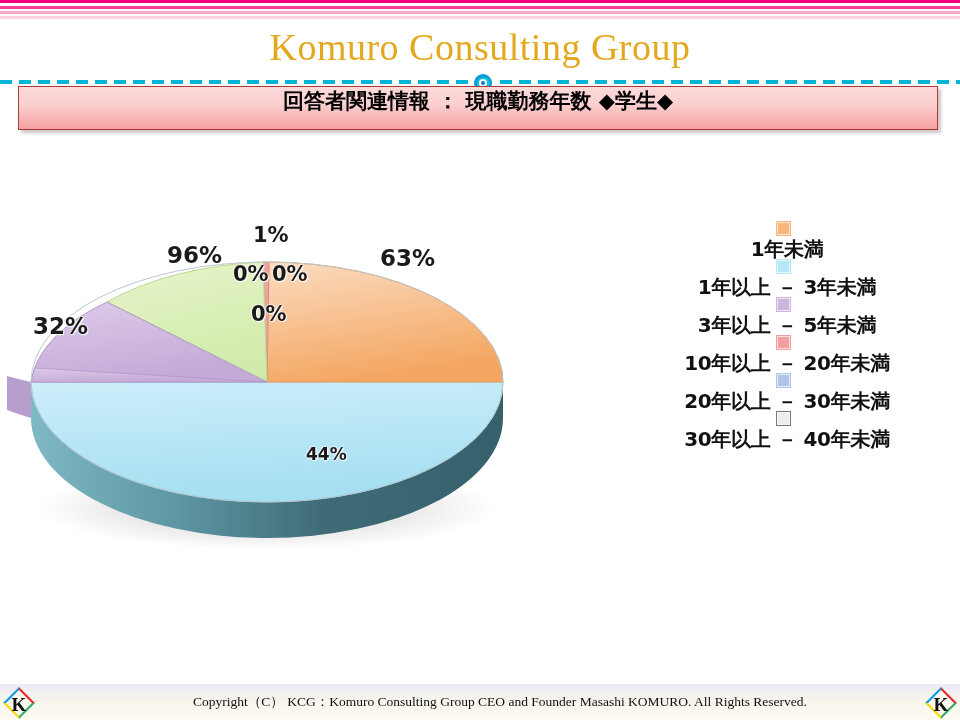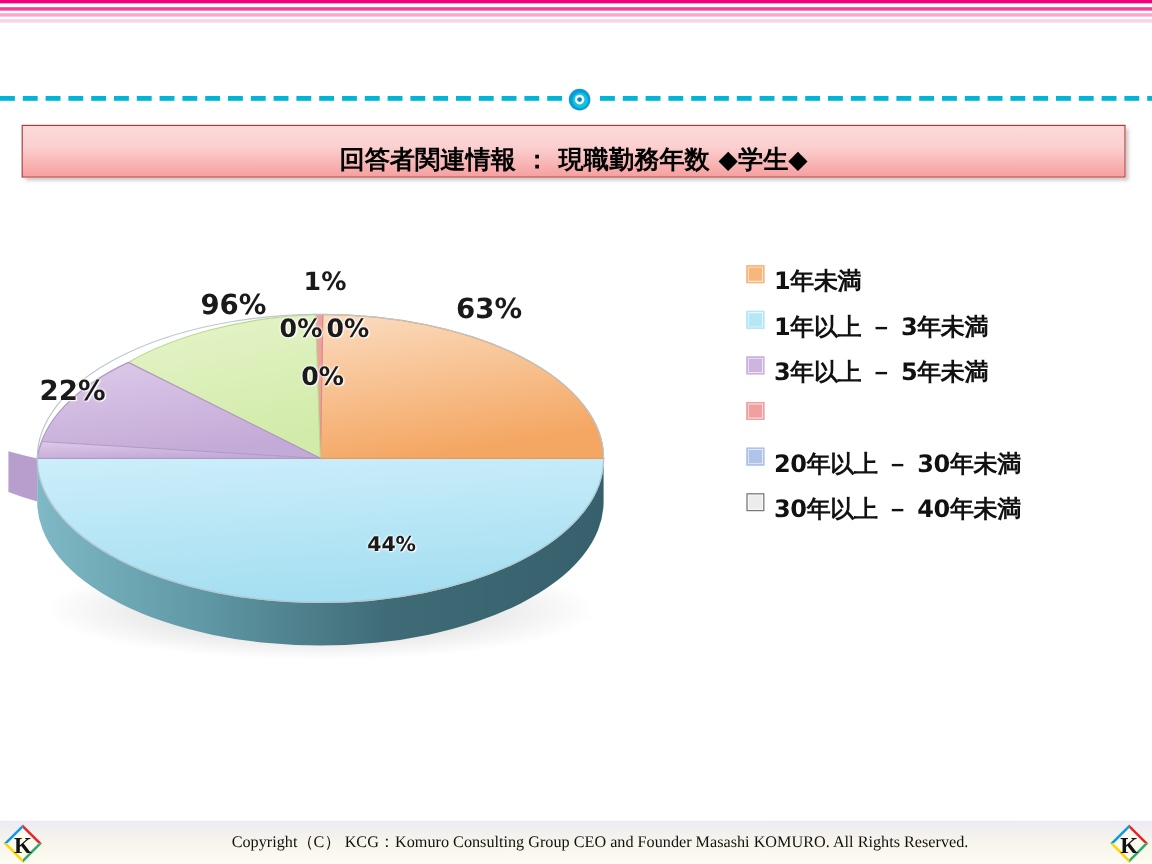--- a/index.html
+++ b/index.html
@@ -44,25 +44,25 @@
            background:#0d9ad8;}
   .orn .o2{position:absolute;left:4.5px;top:2.5px;width:13px;height:13px;border-radius:50%;
            background:#0cc6e0;}
   .orn .o3{position:absolute;left:7px;top:5px;width:8px;height:8px;border-radius:50%;
            background:#ffffff;}
   .orn .o4{position:absolute;left:9px;top:7px;width:4px;height:4px;border-radius:50%;
            background:#0b7fc2;}
 
   
   .banner{
-    position:absolute;left:18px;top:104px;width:918px;height:42px;
+    position:absolute;left:18px;top:86px;width:918px;height:42px;
     border:1.5px solid #b03a3a;
     background:linear-gradient(to bottom,#fcdada 0%,#fbcfcf 42%,#f6a0a0 100%);
     box-shadow:3px 3px 3px rgba(120,90,90,.35);
-    display:flex;align-items:flex-end;justify-content:center;
+    display:flex;align-items:flex-start;justify-content:center;
   }
   .banner span{
     font-family:"DejaVu Sans", sans-serif;
     font-weight:bold;font-size:21px;color:#000;white-space:nowrap;
   }
 
   
   .chart-area{position:absolute;left:0;top:185px;width:960px;height:420px;}
 
   .pie-wrap{position:absolute;left:-5px;top:5px;width:600px;height:370px;}
@@ -72,21 +72,21 @@
     position:absolute;
     font-family:"DejaVu Sans", sans-serif;
     font-weight:bold;
     color:#1a1a1a;
     white-space:nowrap;
     text-shadow:0 0 2px #fff,0 0 3px #fff,1px 1px 0 rgba(255,255,255,.9);
   }
 
   
   .legend{position:absolute;left:622px;top:36px;width:330px;}
-  .legend-row{display:flex;height:38px;}
+  .legend-row{display:flex;align-items:center;height:38px;flex-direction:column;}
   .swatch{
     width:15px;height:15px;flex:0 0 15px;margin-right:8px;
     border:1px solid rgba(0,0,0,.35);
     box-sizing:border-box;
     position:relative;
   }
   .swatch::after{
     content:"";position:absolute;inset:2px;
   }
   .legend-label{
@@ -122,20 +122,21 @@
       <i style="top: 0px; height: 3px; background: rgb(242, 0, 127);"></i>
       <i style="top: 3px; height: 3px; background: rgb(255, 255, 255);"></i>
       <i style="top: 6px; height: 3px; background: rgb(246, 61, 151);"></i>
       <i style="top: 9px; height: 2px; background: rgb(255, 255, 255);"></i>
       <i style="top: 11px; height: 3px; background: rgb(249, 168, 202);"></i>
       <i style="top: 14px; height: 2px; background: rgb(255, 255, 255);"></i>
       <i style="top: 16px; height: 3px; background: rgb(251, 211, 227);"></i>
       <i style="top: 19px; height: 3px; background: rgb(255, 255, 255);"></i>
     </div>
 
+  <div class="main-title">Komuro Consulting Group</div>
 
   <div class="divider">
     <div class="dash left"></div>
     <div class="dash right"></div>
     <div class="orn">
       <div class="o1"></div>
         <div class="o2"></div>
         <div class="o3"></div>
         <div class="o4"></div>
     </div>
@@ -194,21 +195,21 @@
 
         <path d="M 272 192 L 112 112 A 236 120 0 0 0 36 192 Z" fill="url(#gPu)" stroke="#b098c6" stroke-width="1"></path>
 
         <path d="M 272 192 L 36 192 A 236 120 0 0 1 40 178 Z" fill="url(#gPu)" stroke="#b098c6" stroke-width="0.8"></path>
 
         <ellipse cx="272" cy="192" rx="236" ry="120" fill="none" stroke="#b9c8cd" stroke-width="1"></ellipse>
       </svg>
 
       <div class="pielabel" style="left:385px;top:55px;font-size:23px;">63%</div>
       <div class="pielabel" style="left:311px;top:254px;font-size:17px;">44%</div>
-      <div class="pielabel" style="left:38px;top:123px;font-size:23px;">22%</div>
+      <div class="pielabel" style="left:38px;top:123px;font-size:23px;">32%</div>
       <div class="pielabel" style="left:172px;top:52px;font-size:23px;">96%</div>
       <div class="pielabel" style="left:258px;top:33px;font-size:21px;">1%</div>
       <div class="pielabel" style="left:238px;top:72px;font-size:21px;">0%</div>
       <div class="pielabel" style="left:277px;top:72px;font-size:21px;">0%</div>
       <div class="pielabel" style="left:256px;top:112px;font-size:21px;">0%</div>
     </div>
 
     <div class="legend" id="legend">
         <div class="legend-row">
           <span class="swatch" style="background: rgb(247, 183, 124); border-color: rgb(247, 183, 124); box-shadow: rgba(255, 255, 255, 0.65) 0px 0px 0px 1px inset;"></span>
@@ -217,20 +218,21 @@
         <div class="legend-row">
           <span class="swatch" style="background: rgb(181, 231, 245); border-color: rgb(181, 231, 245); box-shadow: rgba(255, 255, 255, 0.65) 0px 0px 0px 1px inset;"></span>
           <span class="legend-label">1年以上 － 3年未満</span>
         </div>
         <div class="legend-row">
           <span class="swatch" style="background: rgb(205, 181, 221); border-color: rgb(205, 181, 221); box-shadow: rgba(255, 255, 255, 0.65) 0px 0px 0px 1px inset;"></span>
           <span class="legend-label">3年以上 － 5年未満</span>
         </div>
         <div class="legend-row">
           <span class="swatch" style="background: rgb(240, 160, 160); border-color: rgb(240, 160, 160); box-shadow: rgba(255, 255, 255, 0.65) 0px 0px 0px 1px inset;"></span>
+          <span class="legend-label">10年以上 － 20年未満</span>
         </div>
         <div class="legend-row">
           <span class="swatch" style="background: rgb(176, 196, 234); border-color: rgb(176, 196, 234); box-shadow: rgba(255, 255, 255, 0.65) 0px 0px 0px 1px inset;"></span>
           <span class="legend-label">20年以上 － 30年未満</span>
         </div>
         <div class="legend-row">
           <span class="swatch" style="background: rgb(236, 236, 236); border-color: rgb(119, 119, 119); box-shadow: rgba(255, 255, 255, 0.65) 0px 0px 0px 1px inset;"></span>
           <span class="legend-label">30年以上 － 40年未満</span>
         </div>
       </div>

